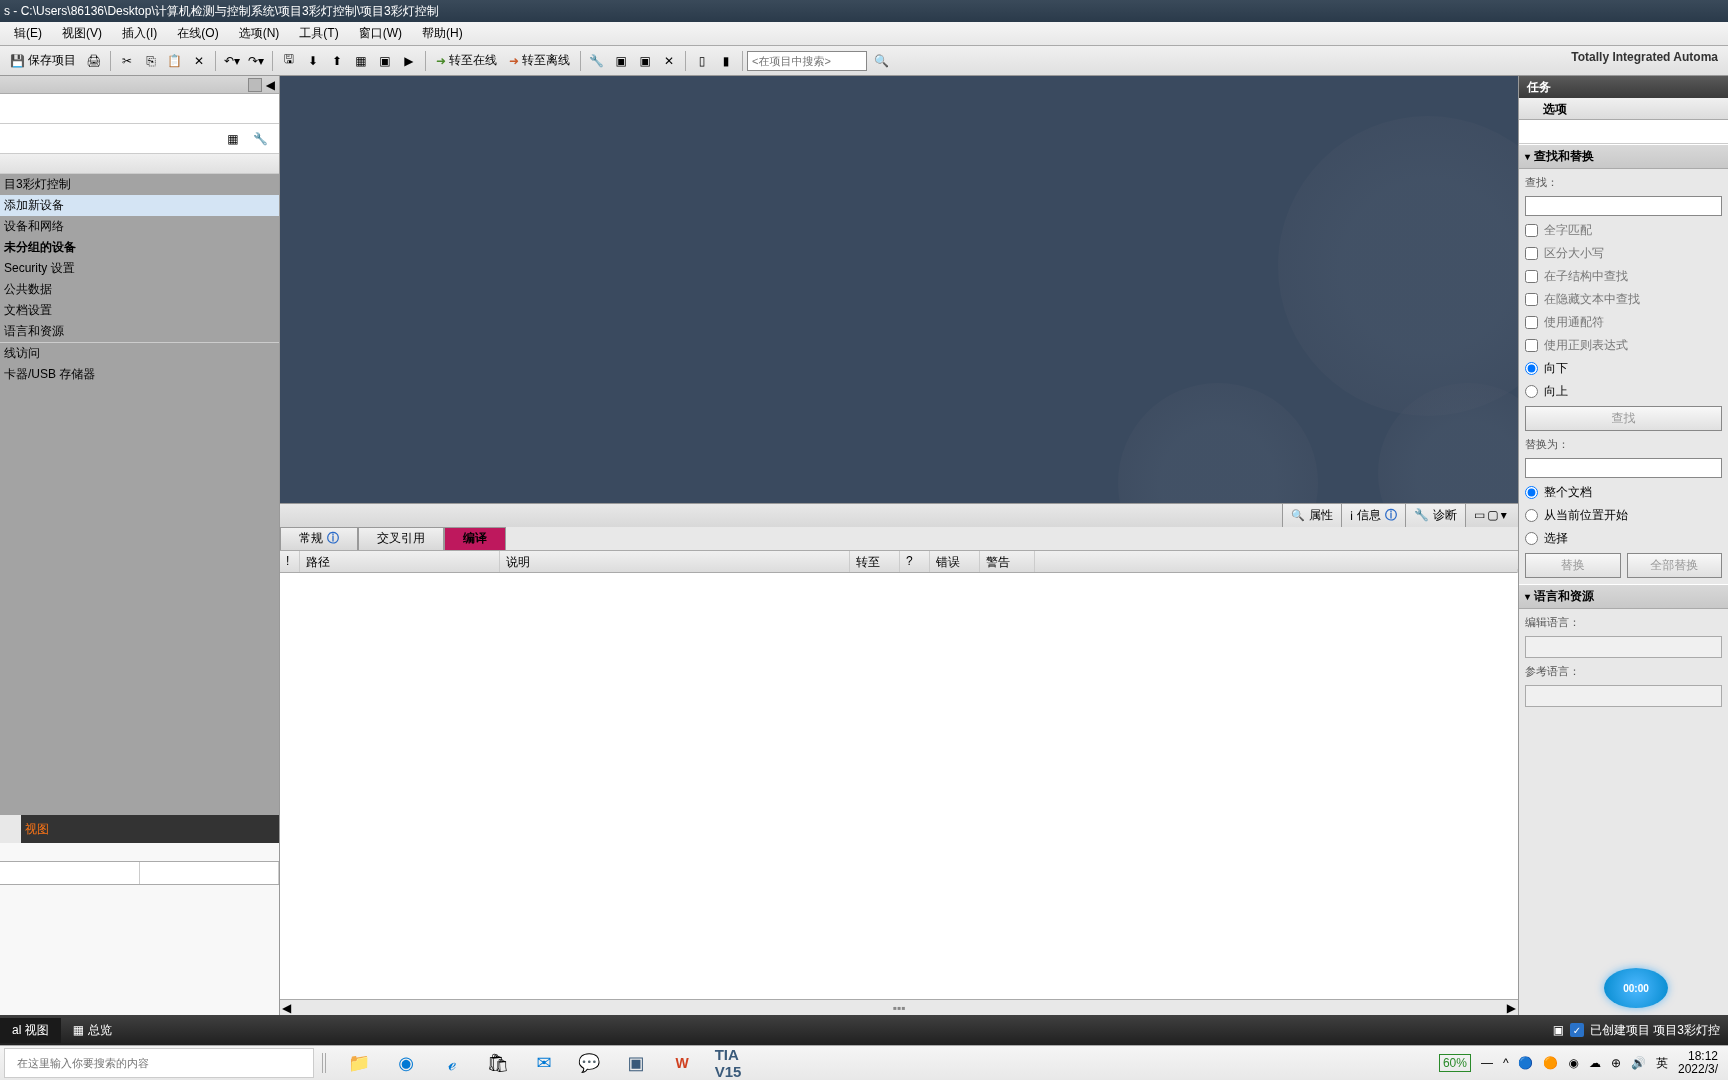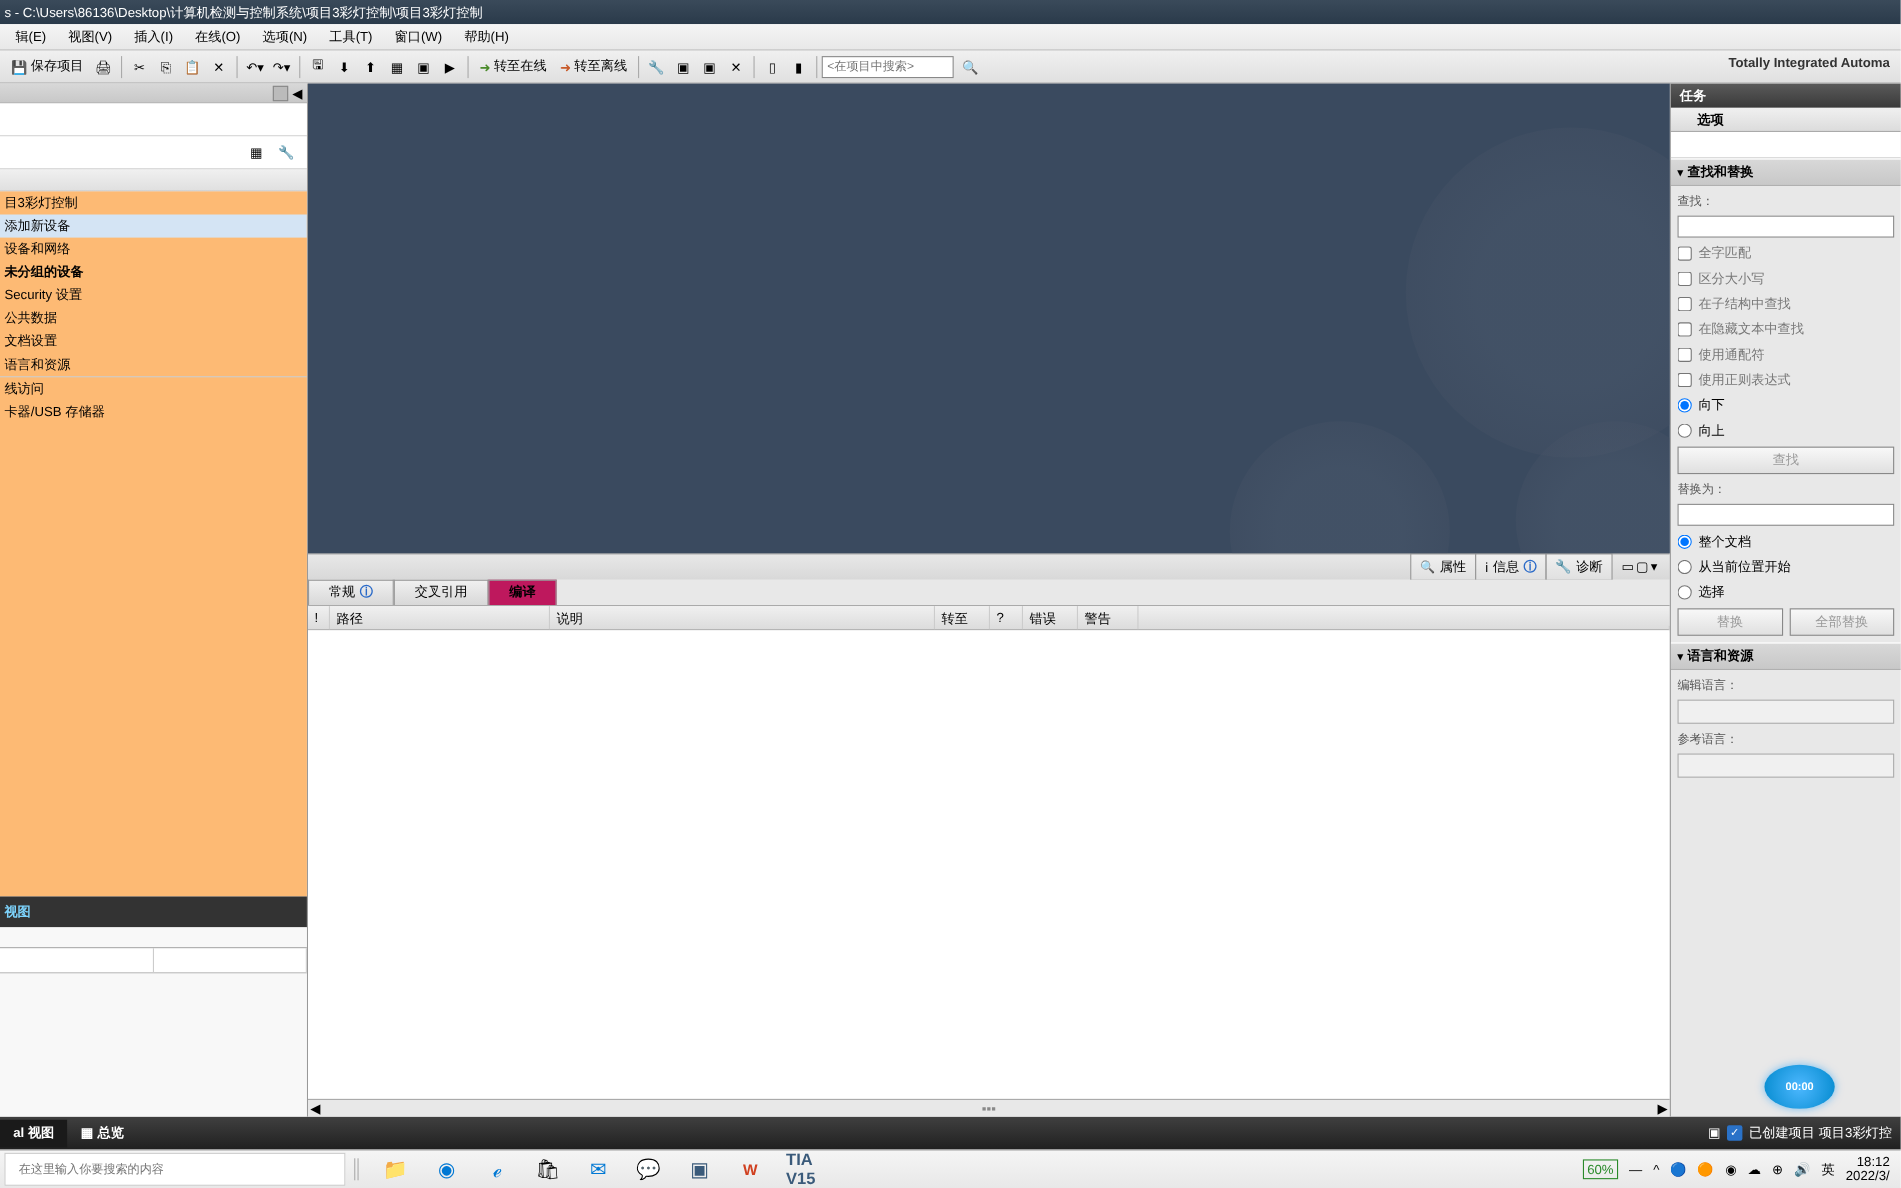--- a/index.html
+++ b/index.html
@@ -14,26 +14,26 @@
 .tool-sep { width: 1px; height: 20px; background: #aaa; margin: 0 4px; }
 .tool-text-btn { display: flex; align-items: center; padding: 2px 6px; cursor: default; }
 .search-box { width: 120px; height: 20px; border: 1px solid #888; padding: 0 4px; font-size: 11px; color: #888; background: #fff; }
 .branding { position: absolute; right: 10px; top: 4px; font-size: 14px; font-weight: bold; color: #333; }
 
 .main-area { display: flex; height: calc(100% - 22px - 24px - 30px - 30px - 35px); }
 
 .left-panel { width: 280px; background: #e8e8e8; border-right: 1px solid #999; display: flex; flex-direction: column; position: relative; }
 .left-header { height: 18px; background: linear-gradient(#d8d8d8, #c8c8c8); border-bottom: 1px solid #aaa; display: flex; justify-content: flex-end; align-items: center; padding-right: 4px; }
 .left-toolbar { height: 30px; background: #fff; border-bottom: 1px solid #ccc; display: flex; justify-content: flex-end; align-items: center; padding-right: 6px; gap: 4px; }
-.tree-area { flex: 1; background: #fdba74; overflow: auto; }
+.tree-area { flex: 1; background: #a3a3a3; overflow: auto; }
 .tree-item { padding: 2px 4px; cursor: default; display: block; }
 .tree-item.bold { font-weight: bold; }
 .tree-item.selected { background: #d4e4f4; }
 .tree-divider { border-bottom: 1px solid #ccc; }
-.left-bottom { height: 28px; background: #333; color: #7dd3fc; display: flex; align-items: center; font-weight: bold; padding-left: 4px; }
+.left-bottom { height: 28px; background: #333; color: #f97316; display: flex; align-items: center; font-weight: normal; padding-left: 4px; margin-left: 21px; }
 .left-mid-input { height: 24px; background: #fff; border-top: 1px solid #aaa; border-bottom: 1px solid #aaa; display: flex; }
 .left-mid-input span { flex: 1; border-right: 1px solid #ccc; }
 
 .center-panel { flex: 1; display: flex; flex-direction: column; background: #e8e8e8; }
 .workspace { flex: 1; background: #3a4a5f; position: relative; overflow: hidden; }
 .gear-bg { position: absolute; border-radius: 50%; background: radial-gradient(circle, #556275 40%, #4a5568 70%); opacity: 0.3; }
 
 .inspector-header { height: 24px; background: linear-gradient(#e8e8e8, #d8d8d8); border-top: 1px solid #999; display: flex; justify-content: flex-end; align-items: center; padding-right: 4px; }
 .inspector-tab { padding: 3px 8px; background: linear-gradient(#f0f0f0, #e0e0e0); border: 1px solid #999; display: flex; align-items: center; gap: 4px; cursor: default; margin-left: -1px; }
 
@@ -59,21 +59,21 @@
 .field-label { color: #555; font-size: 11px; }
 .field-input { border: 1px solid #888; width: 100%; padding: 2px 4px; background: #fff; height: 20px; }
 .checkbox-row { display: flex; align-items: center; gap: 6px; color: #777; }
 .radio-row { display: flex; align-items: center; gap: 6px; }
 .btn { border: 1px solid #888; background: linear-gradient(#f8f8f8, #e0e0e0); padding: 3px 0; text-align: center; cursor: default; color: #999; }
 .btn-row { display: flex; gap: 6px; }
 .btn-row .btn { flex: 1; }
 .combo-disabled { border: 1px solid #aaa; background: #f0f0f0; width: 100%; height: 22px; }
 
 .status-bar { height: 30px; background: linear-gradient(#404040, #202020); display: flex; align-items: center; }
-.status-item { padding: 4px 12px; color: #fff; font-weight: bold; display: flex; align-items: center; gap: 4px; }
+.status-item { padding: 4px 12px; color: #fff; font-weight: normal; display: flex; align-items: center; gap: 4px; }
 .status-right { margin-left: auto; display: flex; align-items: center; gap: 6px; padding-right: 8px; color: #fff; font-size: 11px; }
 .check-badge { width: 14px; height: 14px; background: #2a72c8; color: #fff; border-radius: 2px; display: flex; align-items: center; justify-content: center; font-size: 10px; }
 
 .taskbar { height: 35px; background: linear-gradient(#f5f5f5, #e8e8e8); border-top: 1px solid #aaa; display: flex; align-items: center; }
 .taskbar-search { flex: 0 0 310px; border: 1px solid #ccc; background: #fff; padding: 8px 12px; color: #777; font-size: 11px; margin-left: 4px; }
 .taskbar-icons { display: flex; align-items: center; gap: 18px; margin-left: 20px; }
 .taskbar-icon { width: 28px; height: 28px; display: flex; align-items: center; justify-content: center; font-size: 18px; }
 .taskbar-right { margin-left: auto; display: flex; align-items: center; gap: 10px; padding-right: 10px; font-size: 10px; }
 
 .timer-bubble { width: 64px; height: 40px; background: radial-gradient(circle, #4db8ff, #0088cc); border-radius: 50%; display: flex; align-items: center; justify-content: center; color: #fff; font-size: 10px; font-weight: bold; position: fixed; right: 60px; bottom: 72px; box-shadow: 0 0 8px rgba(0,150,255,0.5); }

